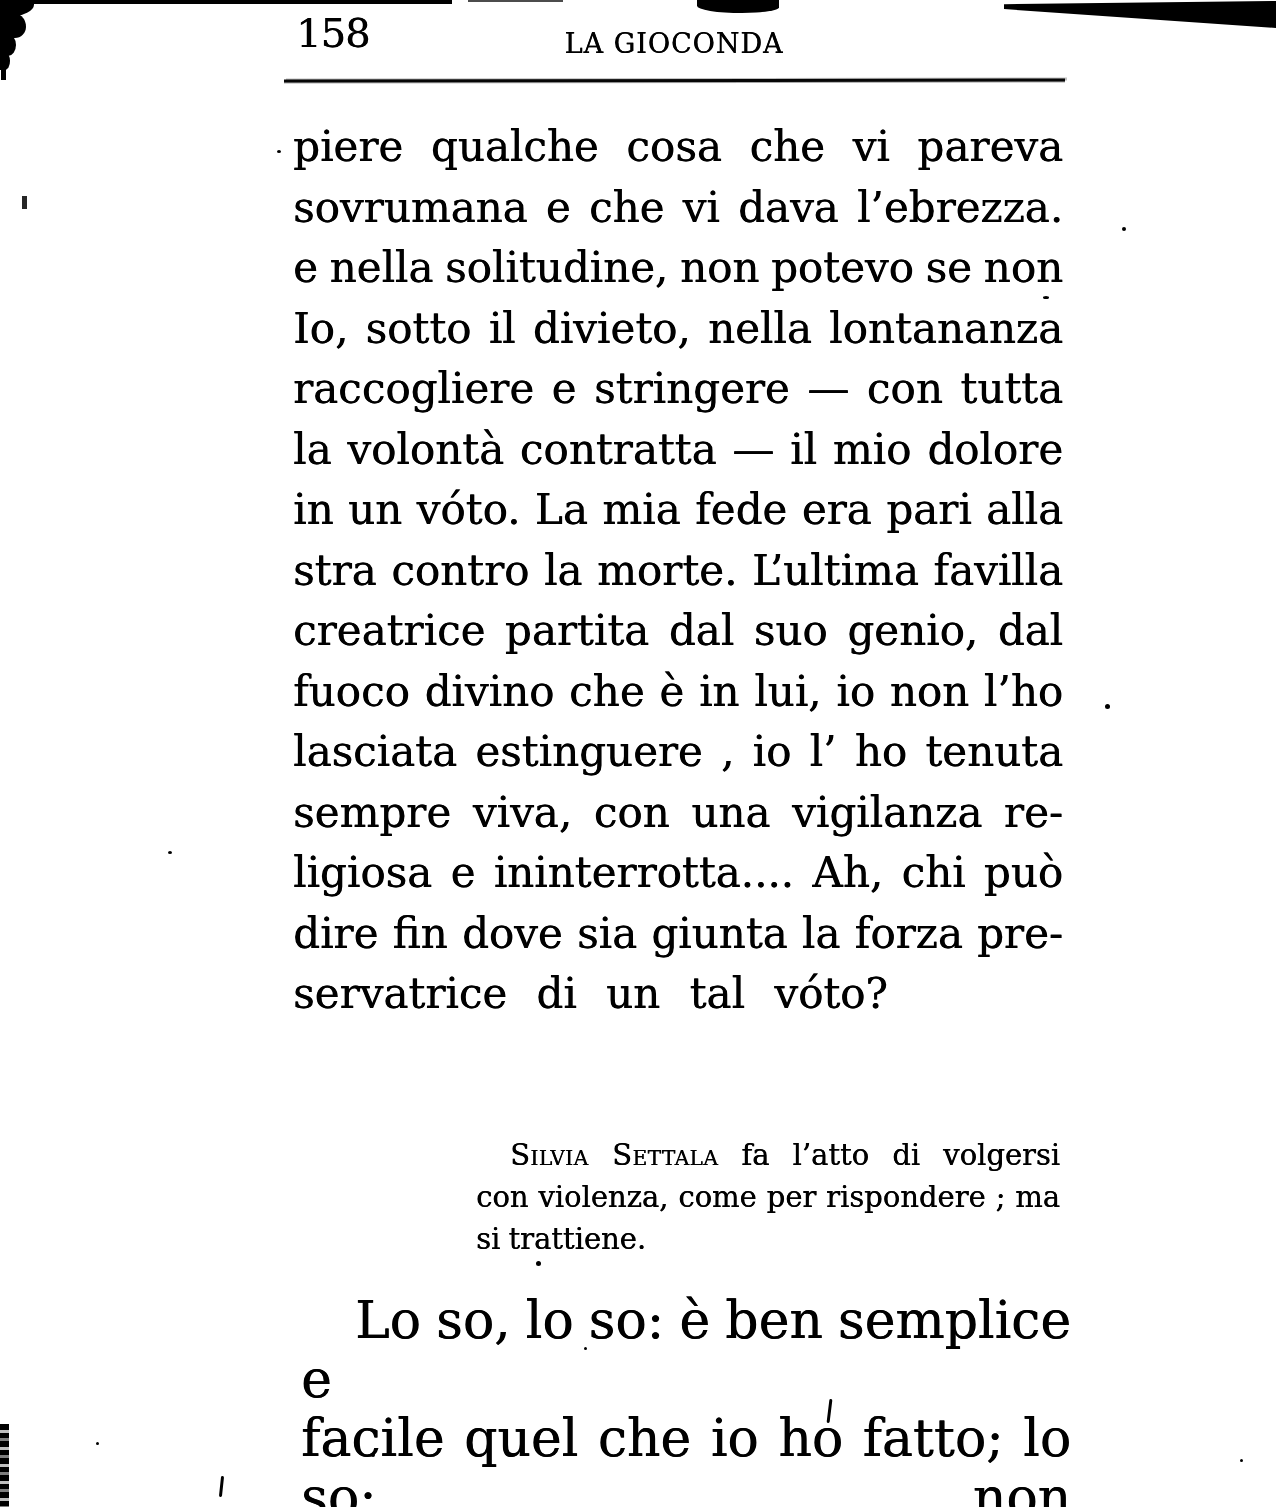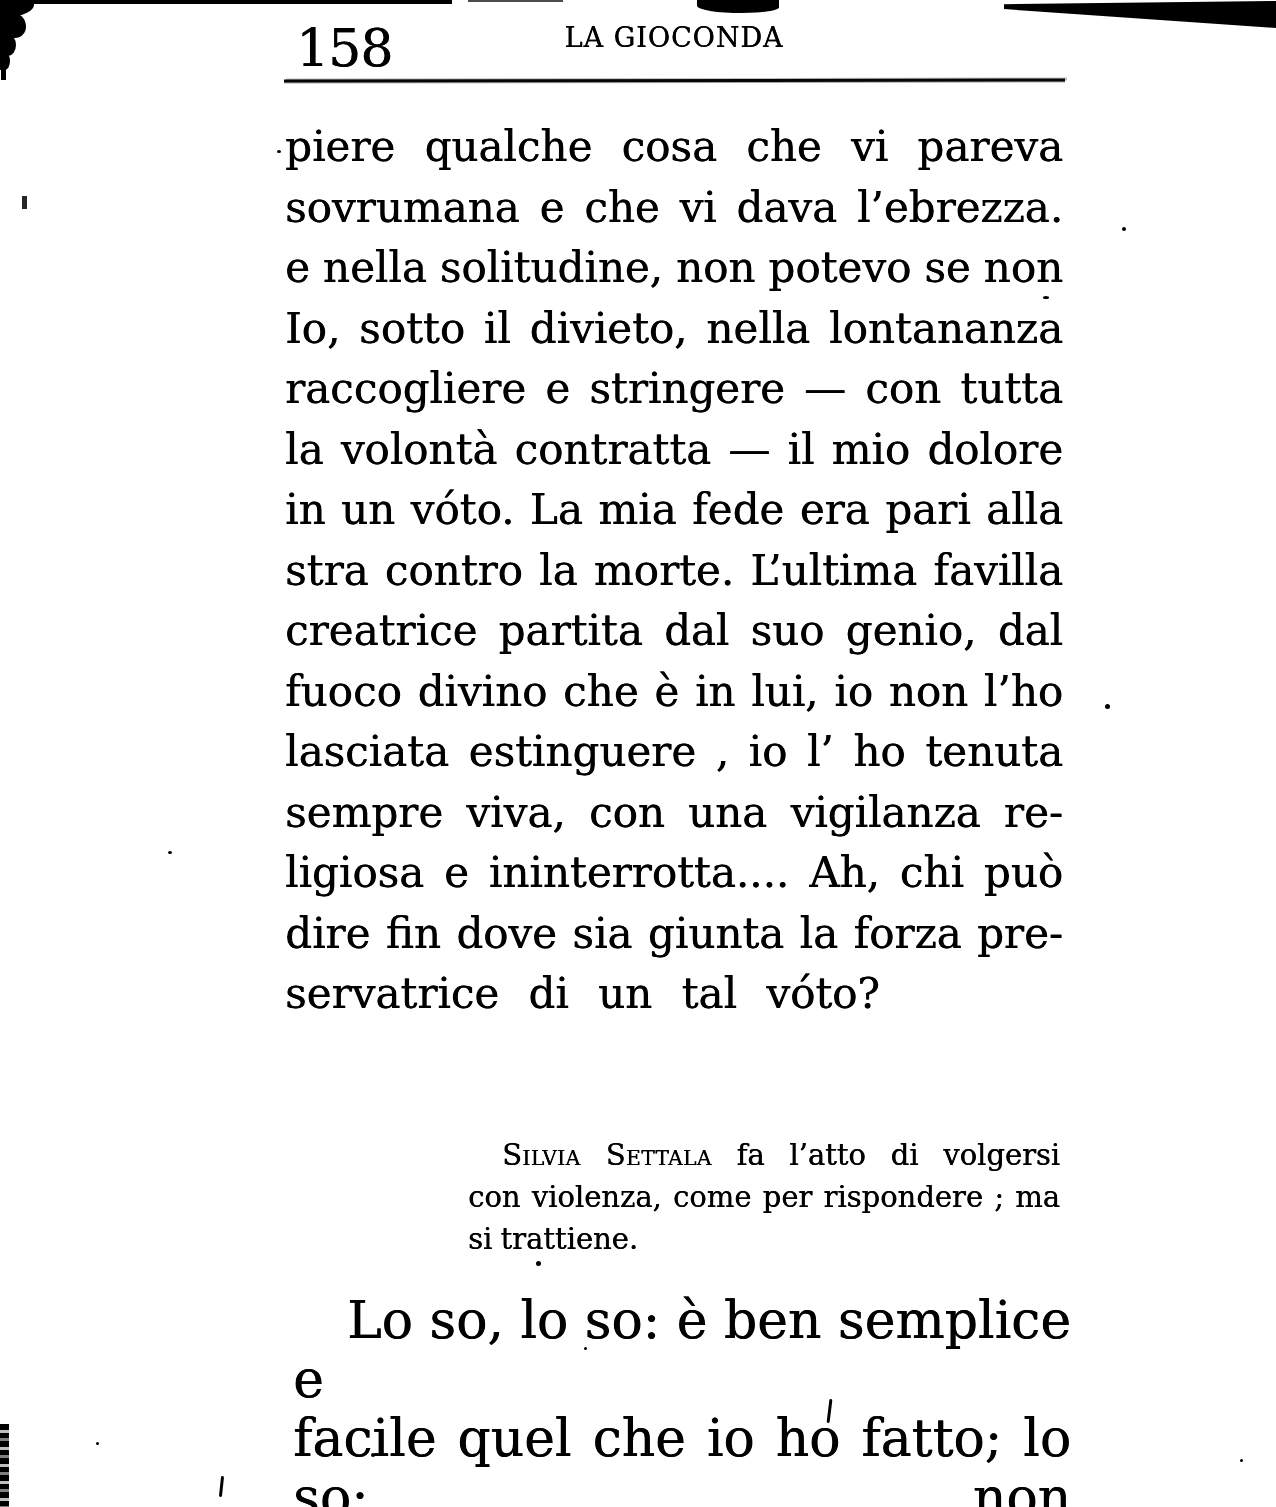--- a/index.html
+++ b/index.html
@@ -3,42 +3,42 @@
 <meta charset="utf-8">
 <style>
   html, body { margin:0; padding:0; background:#ffffff; }
   #page {
     position:relative; width:1276px; height:1507px;
     background:#ffffff; overflow:hidden;
     font-family:"DejaVu Serif", serif; color:#000;
   }
   
   .pagenum {
-    position:absolute; left:296px; top:18px;
-    font-size:52px; letter-spacing:-1px;
+    position:absolute; left:296px; top:10px;
+    font-size:40px; letter-spacing:-1px;
     text-shadow:0.5px 0 0 currentColor;
     text-align:right;
   }
   .runtitle {
-    position:absolute; left:285px; top:22px; width:778px;
+    position:absolute; left:285px; top:28px; width:778px;
     text-align:center; font-size:27px; letter-spacing:1px;
     text-shadow:0.4px 0 0 currentColor;
   }
   .rule {
     position:absolute; left:284px; top:79px; width:781px; height:3px;
     background:#060606; transform:rotate(-0.08deg);
     box-shadow:0 1px 0 rgba(0,0,0,0.35), 2px -1px 0 rgba(0,0,0,0.25);
   }
   
   .bodytext {
     position:absolute; left:285px; top:117px; width:778px;
     font-size:42px; line-height:60.5px; word-spacing:-2px;
     text-shadow:0.5px 0 0 currentColor;
   }
-  .ln { text-align:justify; text-align-last:justify; }
+  .ln { text-align:justify; text-align-last:justify;margin-left:8px; }
   .ln.left { text-align:center; text-align-last:left; }
   .ln.wide { word-spacing:16px; }
   
   .stage {
     position:absolute; left:468px; top:1134px; width:592px;
     font-size:29px; line-height:42px; word-spacing:-1px;
     text-shadow:0.4px 0 0 currentColor;
   }
   .stage .first { text-indent:34px; }
   .sc { font-variant:small-caps; letter-spacing:0.5px; }

